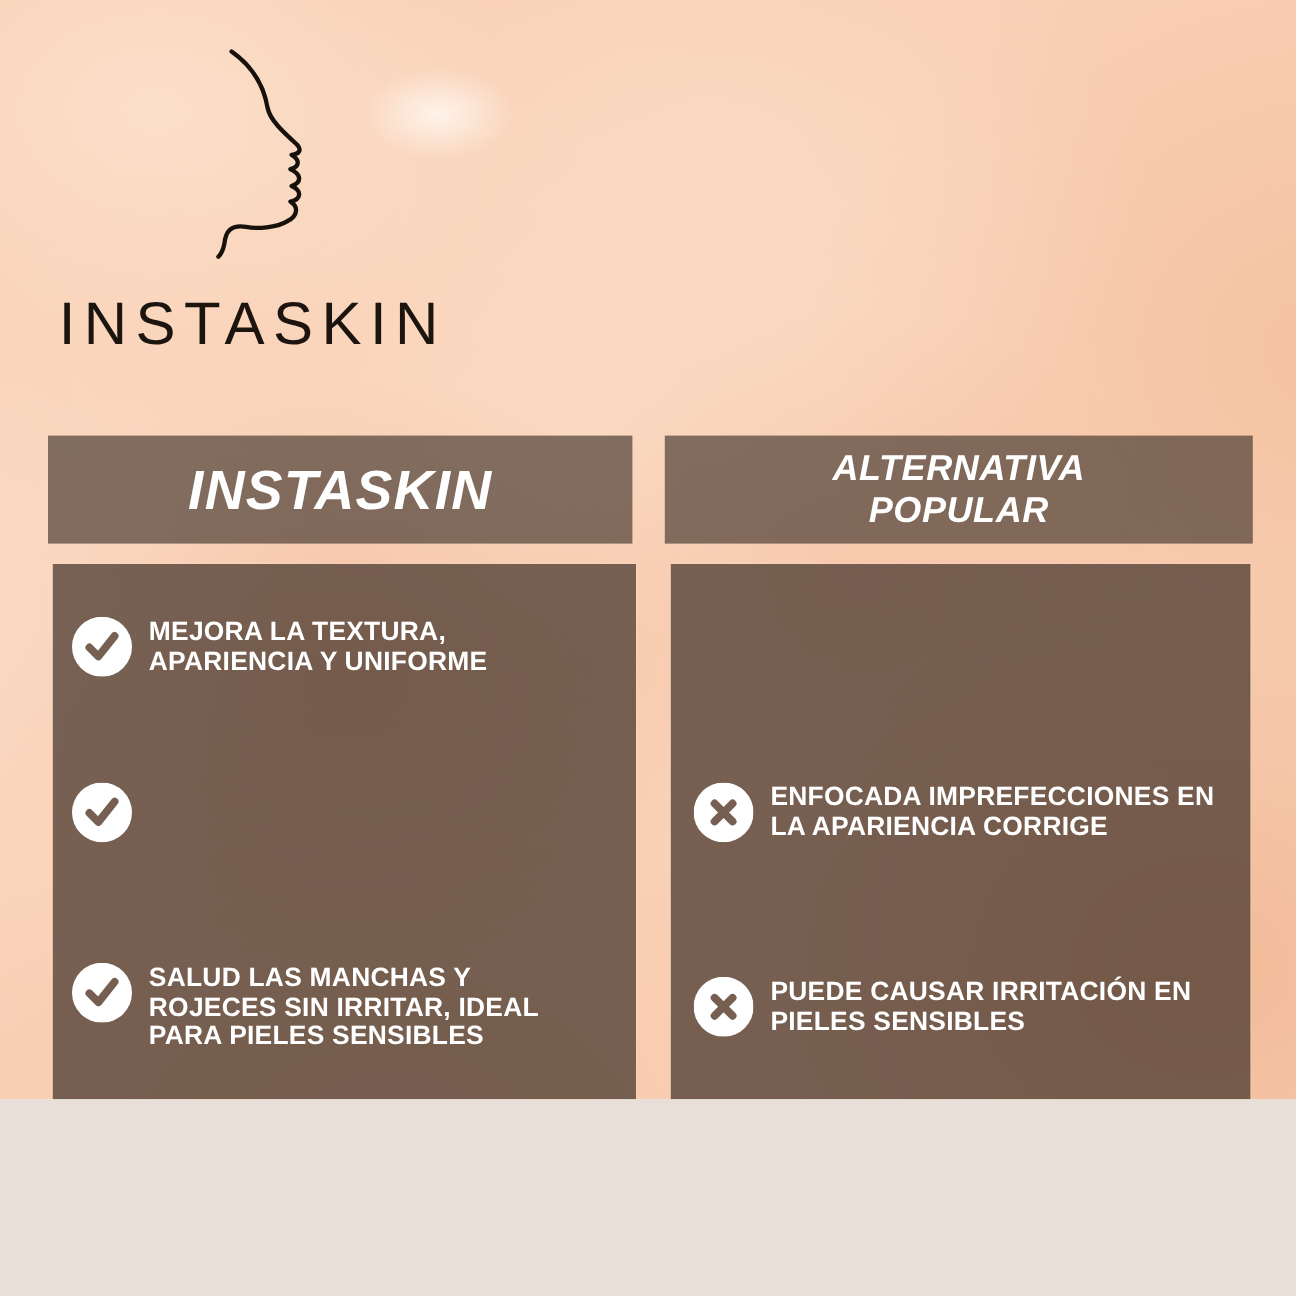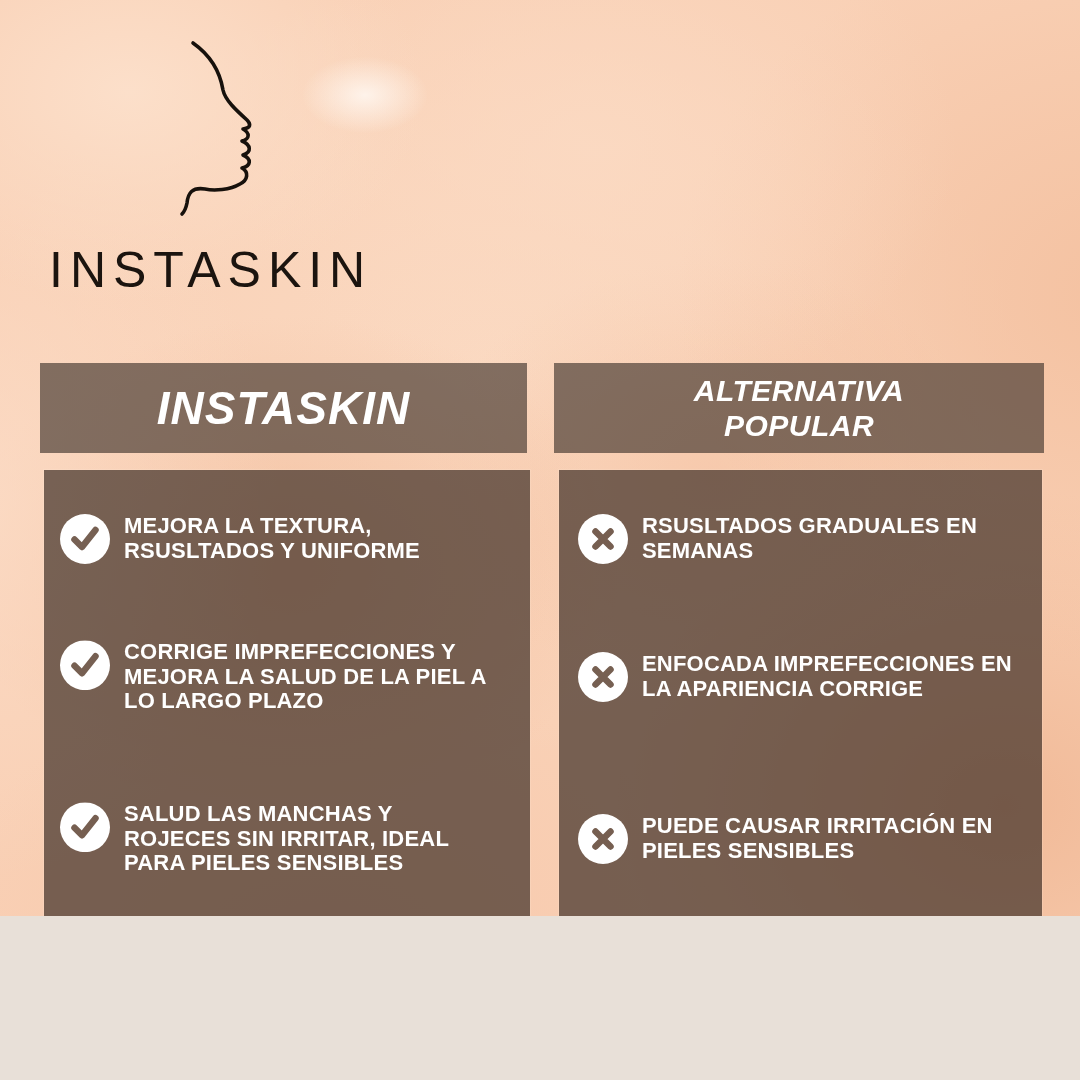--- a/index.html
+++ b/index.html
@@ -110,37 +110,32 @@
     <div class="row row-1">
       <svg class="badge" viewBox="0 0 50 50">
         <mask id="m-ck-1">
           <rect width="50" height="50" fill="#fff"></rect>
           <path d="M14.5 25.5 L22 33 L35.5 16" fill="none" stroke="#000" stroke-width="6.5" stroke-linecap="round" stroke-linejoin="round"></path>
         </mask>
         <circle cx="25" cy="25" r="25" fill="#fff" mask="url(#m-ck-1)"></circle>
       </svg>
       <div class="itxt">
         <span>MEJORA LA TEXTURA,</span>
-        <span>RSUSLTADOS Y UNIFORME</span>
+        <span>APARIENCIA Y UNIFORME</span>
       </div>
     </div>
 
     <div class="row row-2">
       <svg class="badge" viewBox="0 0 50 50">
         <mask id="m-ck-2">
           <rect width="50" height="50" fill="#fff"></rect>
           <path d="M14.5 25.5 L22 33 L35.5 16" fill="none" stroke="#000" stroke-width="6.5" stroke-linecap="round" stroke-linejoin="round"></path>
         </mask>
         <circle cx="25" cy="25" r="25" fill="#fff" mask="url(#m-ck-2)"></circle>
       </svg>
-      <div class="itxt">
-        <span>CORRIGE IMPREFECCIONES Y</span>
-        <span>MEJORA LA SALUD DE LA PIEL A</span>
-        <span>LO LARGO PLAZO</span>
-      </div>
     </div>
 
     <div class="row row-3">
       <svg class="badge" viewBox="0 0 50 50">
         <mask id="m-ck-3">
           <rect width="50" height="50" fill="#fff"></rect>
           <path d="M14.5 25.5 L22 33 L35.5 16" fill="none" stroke="#000" stroke-width="6.5" stroke-linecap="round" stroke-linejoin="round"></path>
         </mask>
         <circle cx="25" cy="25" r="25" fill="#fff" mask="url(#m-ck-3)"></circle>
       </svg>
@@ -148,33 +143,20 @@
         <span>SALUD LAS MANCHAS Y</span>
         <span>ROJECES SIN IRRITAR, IDEAL</span>
         <span>PARA PIELES SENSIBLES</span>
       </div>
     </div>
 
   </div>
 
   <div class="panel panel-right">
 
-    <div class="row row-1">
-      <svg class="badge" viewBox="0 0 50 50">
-        <mask id="m-x-1">
-          <rect width="50" height="50" fill="#fff"></rect>
-          <path d="M17.5 17.5 L32.5 32.5 M32.5 17.5 L17.5 32.5" fill="none" stroke="#000" stroke-width="6.5" stroke-linecap="round"></path>
-        </mask>
-        <circle cx="25" cy="25" r="25" fill="#fff" mask="url(#m-x-1)"></circle>
-      </svg>
-      <div class="itxt">
-        <span>RSUSLTADOS GRADUALES EN</span>
-        <span>SEMANAS</span>
-      </div>
-    </div>
 
     <div class="row row-2">
       <svg class="badge" viewBox="0 0 50 50">
         <mask id="m-x-2">
           <rect width="50" height="50" fill="#fff"></rect>
           <path d="M17.5 17.5 L32.5 32.5 M32.5 17.5 L17.5 32.5" fill="none" stroke="#000" stroke-width="6.5" stroke-linecap="round"></path>
         </mask>
         <circle cx="25" cy="25" r="25" fill="#fff" mask="url(#m-x-2)"></circle>
       </svg>
       <div class="itxt">

